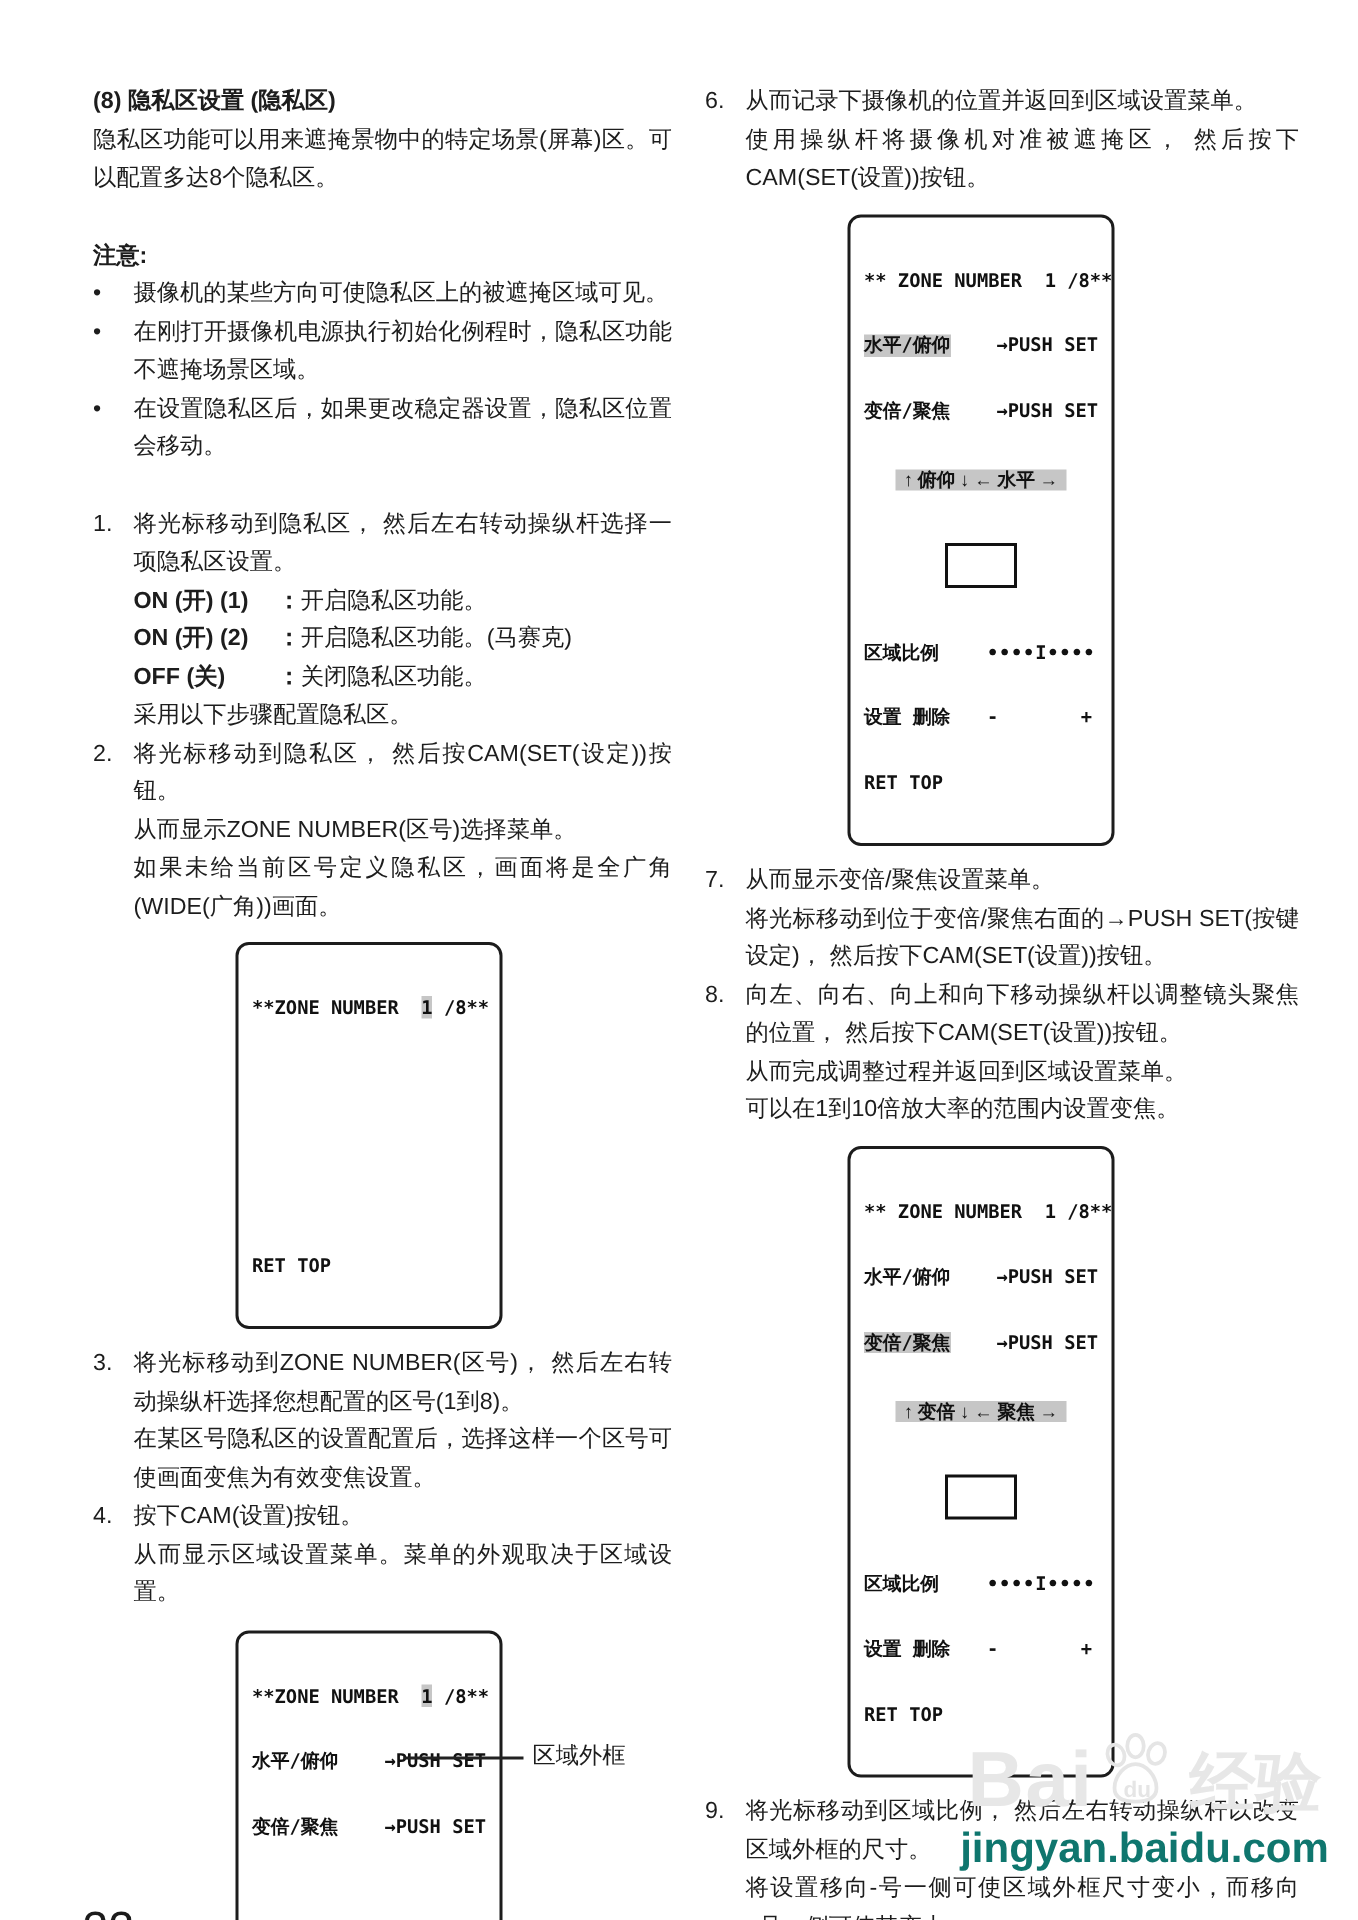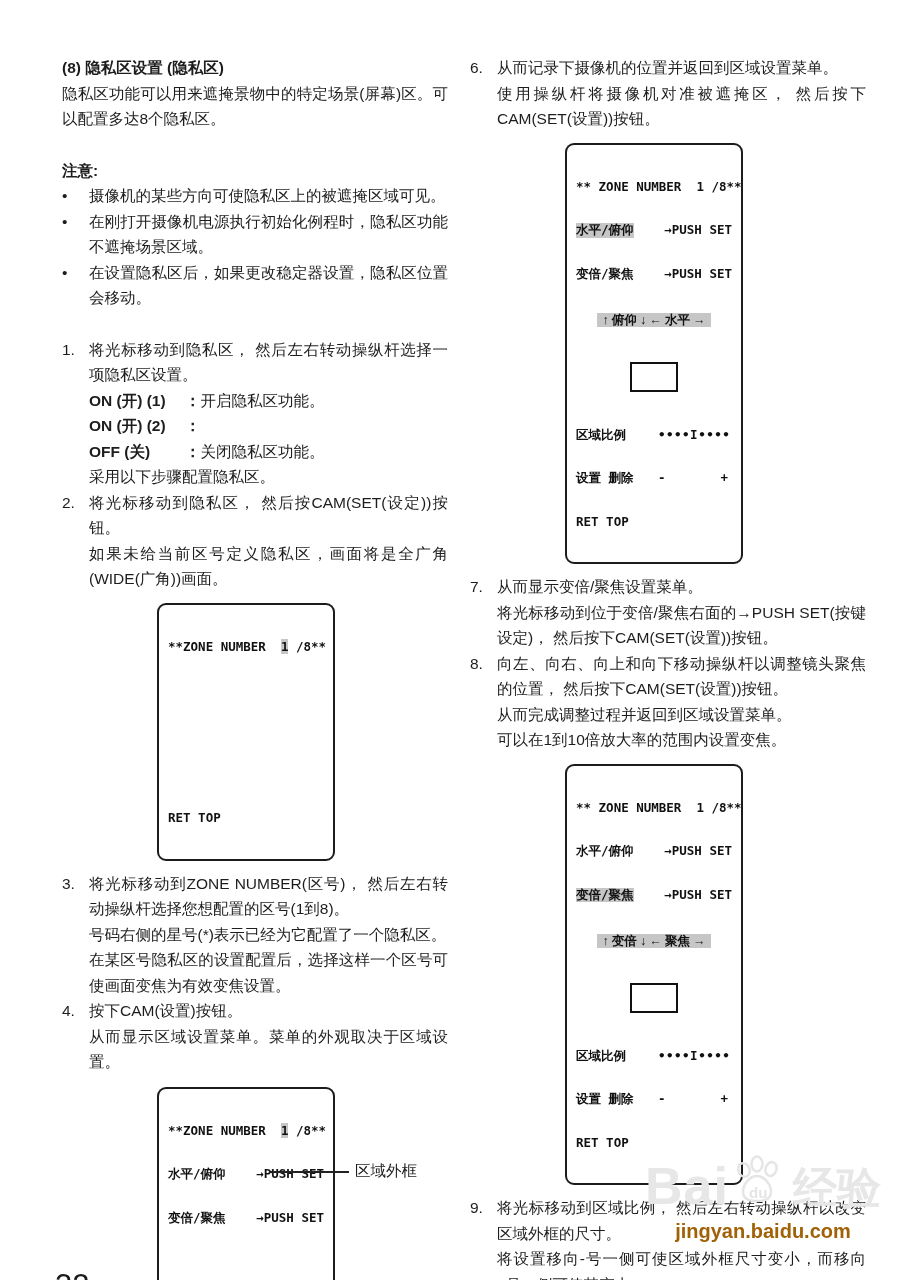--- a/index.html
+++ b/index.html
@@ -56,21 +56,21 @@
   .m2label { position:absolute; left:198px; top:71px; white-space:nowrap; }
 
   .pageno { position:absolute; left:55px; top:1268px; font-size:31px; line-height:36px; color:#1b1b1b; }
 
   
   .wm { position:absolute; left:628px; top:1148px; width:270px; color:#e7e7e7; text-align:center; }
   .wm-row { position:relative; display:flex; justify-content:center; align-items:flex-end; font-weight:bold; }
   .wm-brand { font-size:52px; line-height:48px; letter-spacing:1px; }
   .wm-paw { position:relative; top:6px; margin:0 1px; }
   .wm-suffix { font-size:44px; line-height:44px; margin-left:8px; }
-  .wm-url { font-size:20px; line-height:34px; font-weight:bold; color:#a16207; margin-top:4px; }
+  .wm-url { font-size:28px; line-height:34px; font-weight:bold; color:#0f766e; margin-top:4px; }
 </style>
 </head>
 <body>
 
 <div class="page">
 
   <div class="col col-left">
     <div class="sec-h">(8) 隐私区设置 (隐私区)</div>
     <div class="para">隐私区功能可以用来遮掩景物中的特定场景(屏幕)区。可以配置多达8个隐私区。</div>
 
@@ -93,51 +93,52 @@
       <div class="body">
         <div class="ln">将光标移动到隐私区， 然后左右转动操纵杆选择一项隐私区设置。</div>
         <div class="opt">
           <span class="olabel">ON (开) (1)</span>
           <span class="ocolon">：</span>
           <span class="odesc">开启隐私区功能。</span>
         </div>
         <div class="opt">
           <span class="olabel">ON (开) (2)</span>
           <span class="ocolon">：</span>
+          <span class="odesc">开启隐私区功能。(马赛克)</span>
         </div>
         <div class="opt">
           <span class="olabel">OFF (关)</span>
           <span class="ocolon">：</span>
           <span class="odesc">关闭隐私区功能。</span>
         </div>
         <div class="ln">采用以下步骤配置隐私区。</div>
       </div>
     </div>
 
     <div class="step">
       <span class="num">2.</span>
       <div class="body">
         <div class="ln">将光标移动到隐私区， 然后按CAM(SET(设定))按钮。</div>
+        <div class="ln">从而显示ZONE NUMBER(区号)选择菜单。</div>
         <div class="ln">如果未给当前区号定义隐私区，画面将是全广角(WIDE(广角))画面。</div>
       </div>
     </div>
 
     <div class="menu-wrap">
       <div class="menu">
         <div class="m-header"><span>**ZONE NUMBER  </span><span class="hl">1</span><span> /8**</span></div>
         <div class="m-spacer"></div>
         <div>RET TOP</div>
       </div>
     </div>
 
     <div class="step">
       <span class="num">3.</span>
       <div class="body">
         <div class="ln">将光标移动到ZONE NUMBER(区号)， 然后左右转动操纵杆选择您想配置的区号(1到8)。</div>
-        <div class="ln">号码右侧的星号(*)表示已经为它配置了一个隐私区。</div>
         <div class="ln">在某区号隐私区的设置配置后，选择这样一个区号可使画面变焦为有效变焦设置。</div>
       </div>
     </div>
 
     <div class="step">
       <span class="num">4.</span>
       <div class="body">
         <div class="ln">按下CAM(设置)按钮。</div>
         <div class="ln">从而显示区域设置菜单。菜单的外观取决于区域设置。</div>
       </div>

